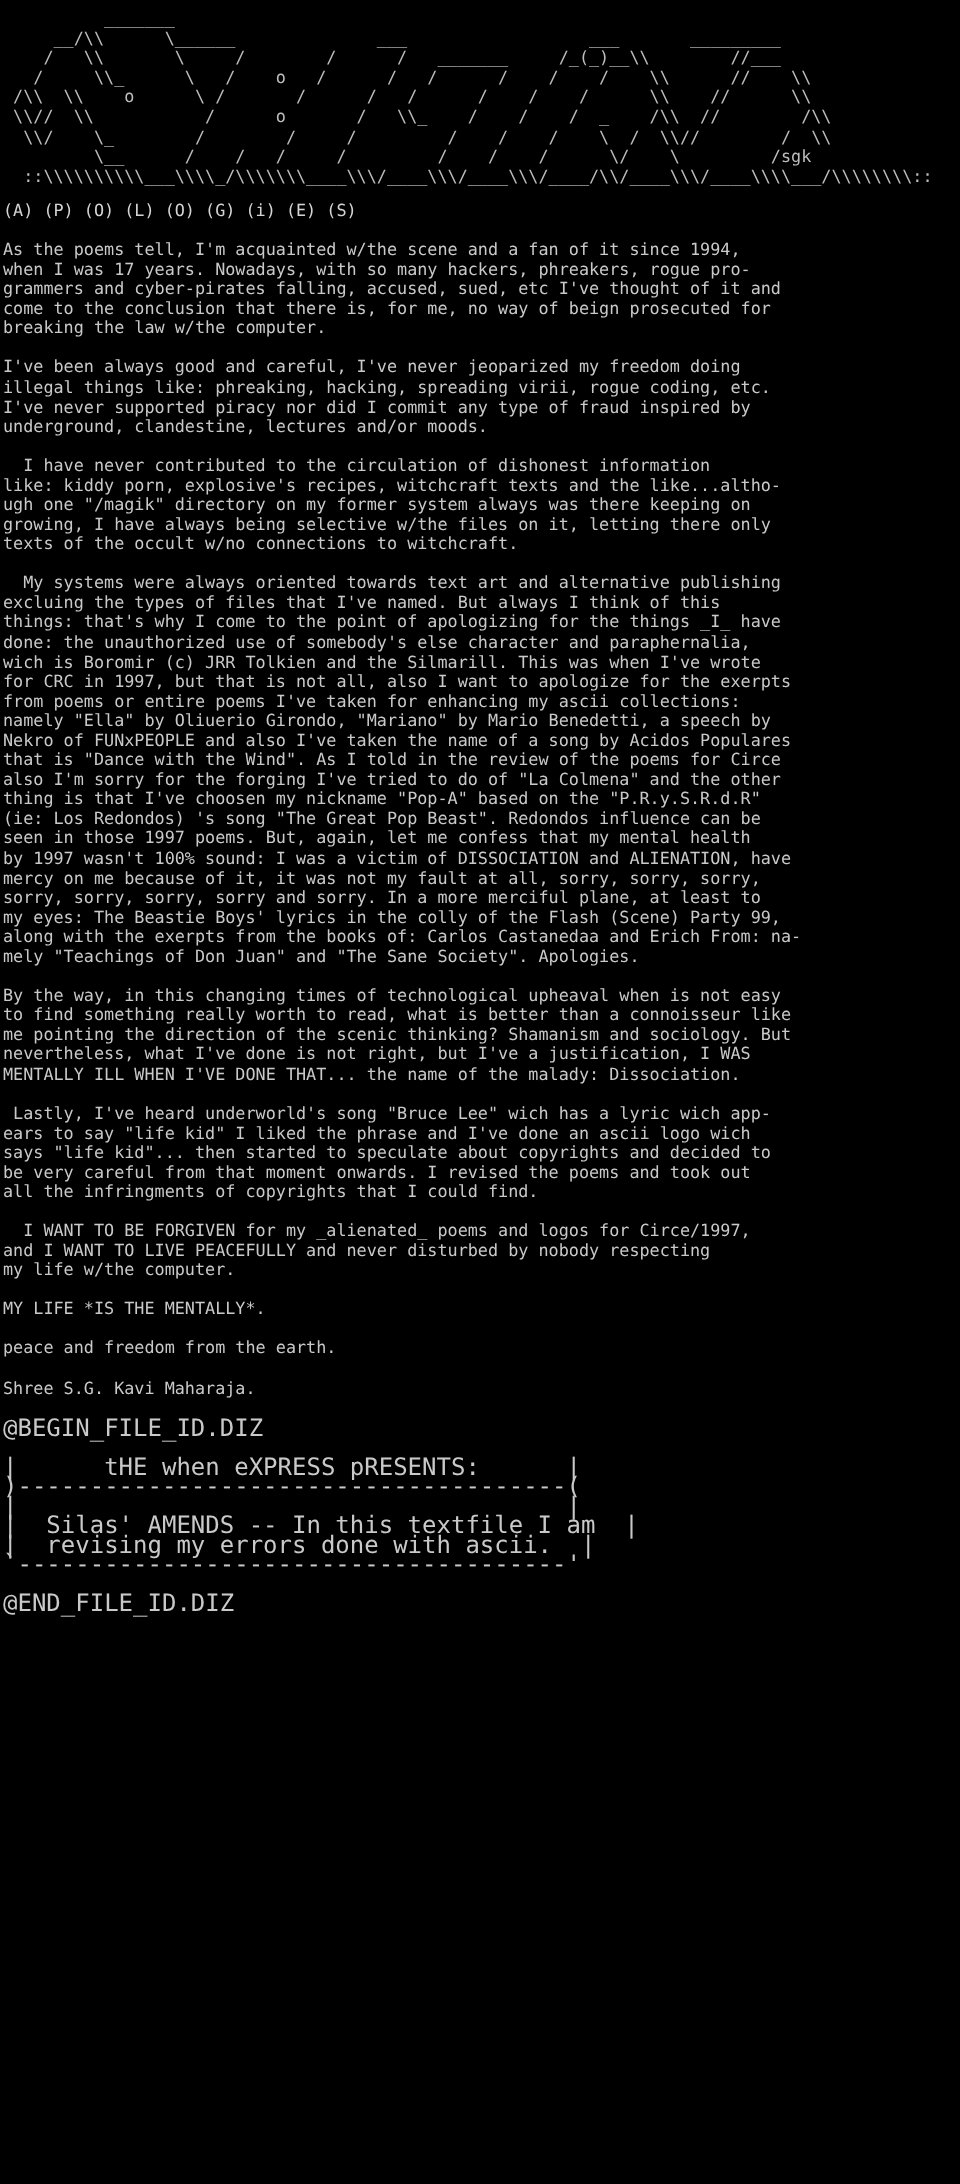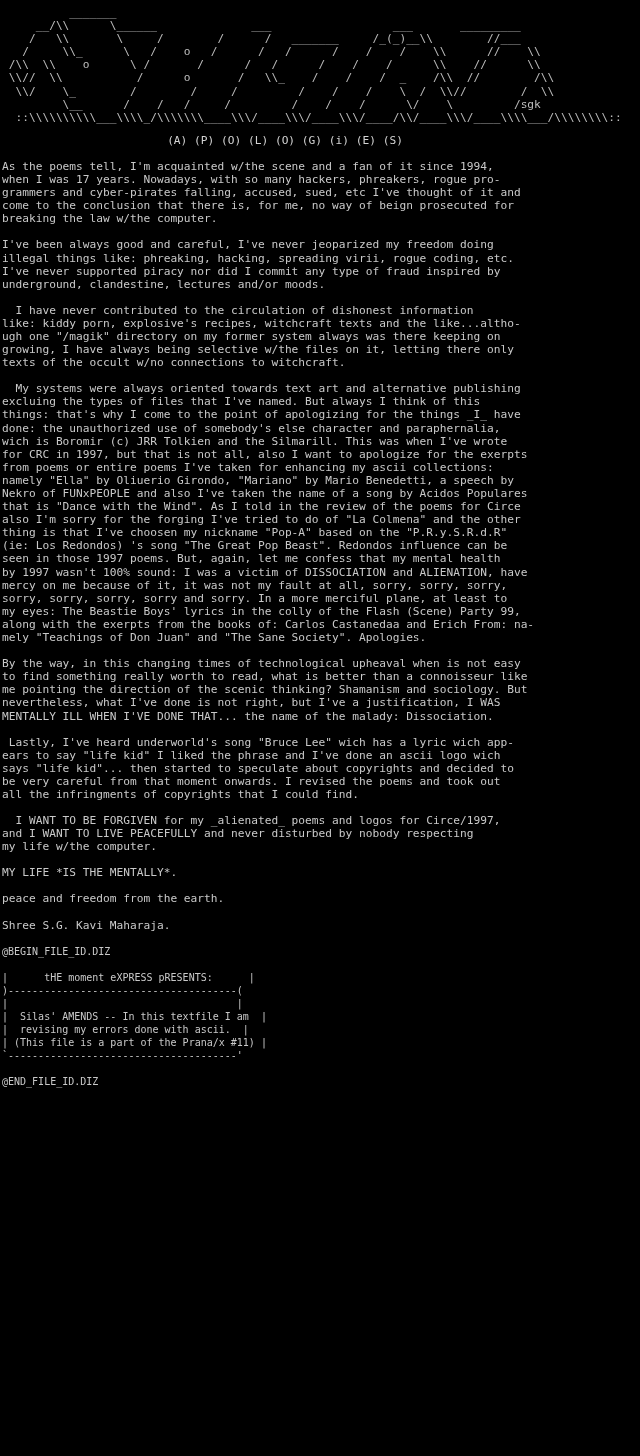--- a/index.html
+++ b/index.html
@@ -19,21 +19,21 @@
     min-height: 1456px;
     background: #000000;
     padding: 0;
     box-sizing: border-box;
     position: relative;
   }
   pre {
     margin: 0;
     padding: 0;
     font-family: "DejaVu Sans Mono", "Liberation Mono", monospace;
-    font-size: 10px;
+    font-size: 16px;
     line-height: 13.1px;
     color: #c9c9c9;
     white-space: pre;
     letter-spacing: 0px;
   }
   .ascii-banner {
     padding-top: 6px;
     padding-left: 2px;
     color: #bdbdbd;
     font-size: 11.2px;
@@ -71,21 +71,21 @@
   <pre class="ascii-banner">          _______                                                                
      __/\\      \______              ___                  ___       _________    
     /   \\       \     /        /      /   _______     /_(_)__\\        //___    
    /     \\_      \   /    o   /      /   /      /    /    /    \\      //    \\  
  /\\  \\    o      \ /       /      /   /      /    /    /      \\    //      \\ 
  \\//  \\           /      o       /   \\_    /    /    /  _    /\\  //        /\\
   \\/    \_        /        /     /         /    /    /    \  /  \\//        /  \\
          \__      /    /   /     /         /    /    /      \/    \         /sgk 
   ::\\\\\\\\\\___\\\\_/\\\\\\\____\\\/____\\\/____\\\/____/\\/____\\\/____\\\\___/\\\\\\\\::</pre>
 
-  <pre class="title-line" style="text-align:center;">(A) (P) (O) (L) (O) (G) (i) (E) (S)</pre>
+  <pre class="title-line" style="">(A) (P) (O) (L) (O) (G) (i) (E) (S)</pre>
 
   <pre class="body-block">As the poems tell, I'm acquainted w/the scene and a fan of it since 1994,
 when I was 17 years. Nowadays, with so many hackers, phreakers, rogue pro-
 grammers and cyber-pirates falling, accused, sued, etc I've thought of it and
 come to the conclusion that there is, for me, no way of beign prosecuted for
 breaking the law w/the computer.</pre>
   <pre class="body-block">I've been always good and careful, I've never jeoparized my freedom doing
 illegal things like: phreaking, hacking, spreading virii, rogue coding, etc.
 I've never supported piracy nor did I commit any type of fraud inspired by
 underground, clandestine, lectures and/or moods.</pre>
@@ -130,25 +130,24 @@
   <pre class="body-block">MY LIFE *IS THE MENTALLY*.</pre>
   <pre class="body-block">peace and freedom from the earth.</pre>
   <pre class="body-block">Shree S.G. Kavi Maharaja.</pre>
 
   <div class="spacer-sm"></div>
 
   <pre class="fileid-tag">@BEGIN_FILE_ID.DIZ</pre>
 
   <div class="spacer-sm"></div>
 
-  <pre class="diz-block">|      tHE moment eXPRESS pRESENTS:      |</pre>
+  <pre class="diz-block">|      tHE when eXPRESS pRESENTS:      |</pre>
   <pre class="diz-block">)--------------------------------------(</pre>
   <pre class="diz-block">|                                      |</pre>
   <pre class="diz-block">|  Silas' AMENDS -- In this textfile I am  |</pre>
   <pre class="diz-block">|  revising my errors done with ascii.  |</pre>
-  <pre class="diz-block">| (This file is a part of the Prana/x #11) |</pre>
   <pre class="diz-block">`--------------------------------------'</pre>
 
   <div class="spacer-sm"></div>
 
   <pre class="fileid-tag">@END_FILE_ID.DIZ</pre>
 
 </div>
 
 </body></html>

